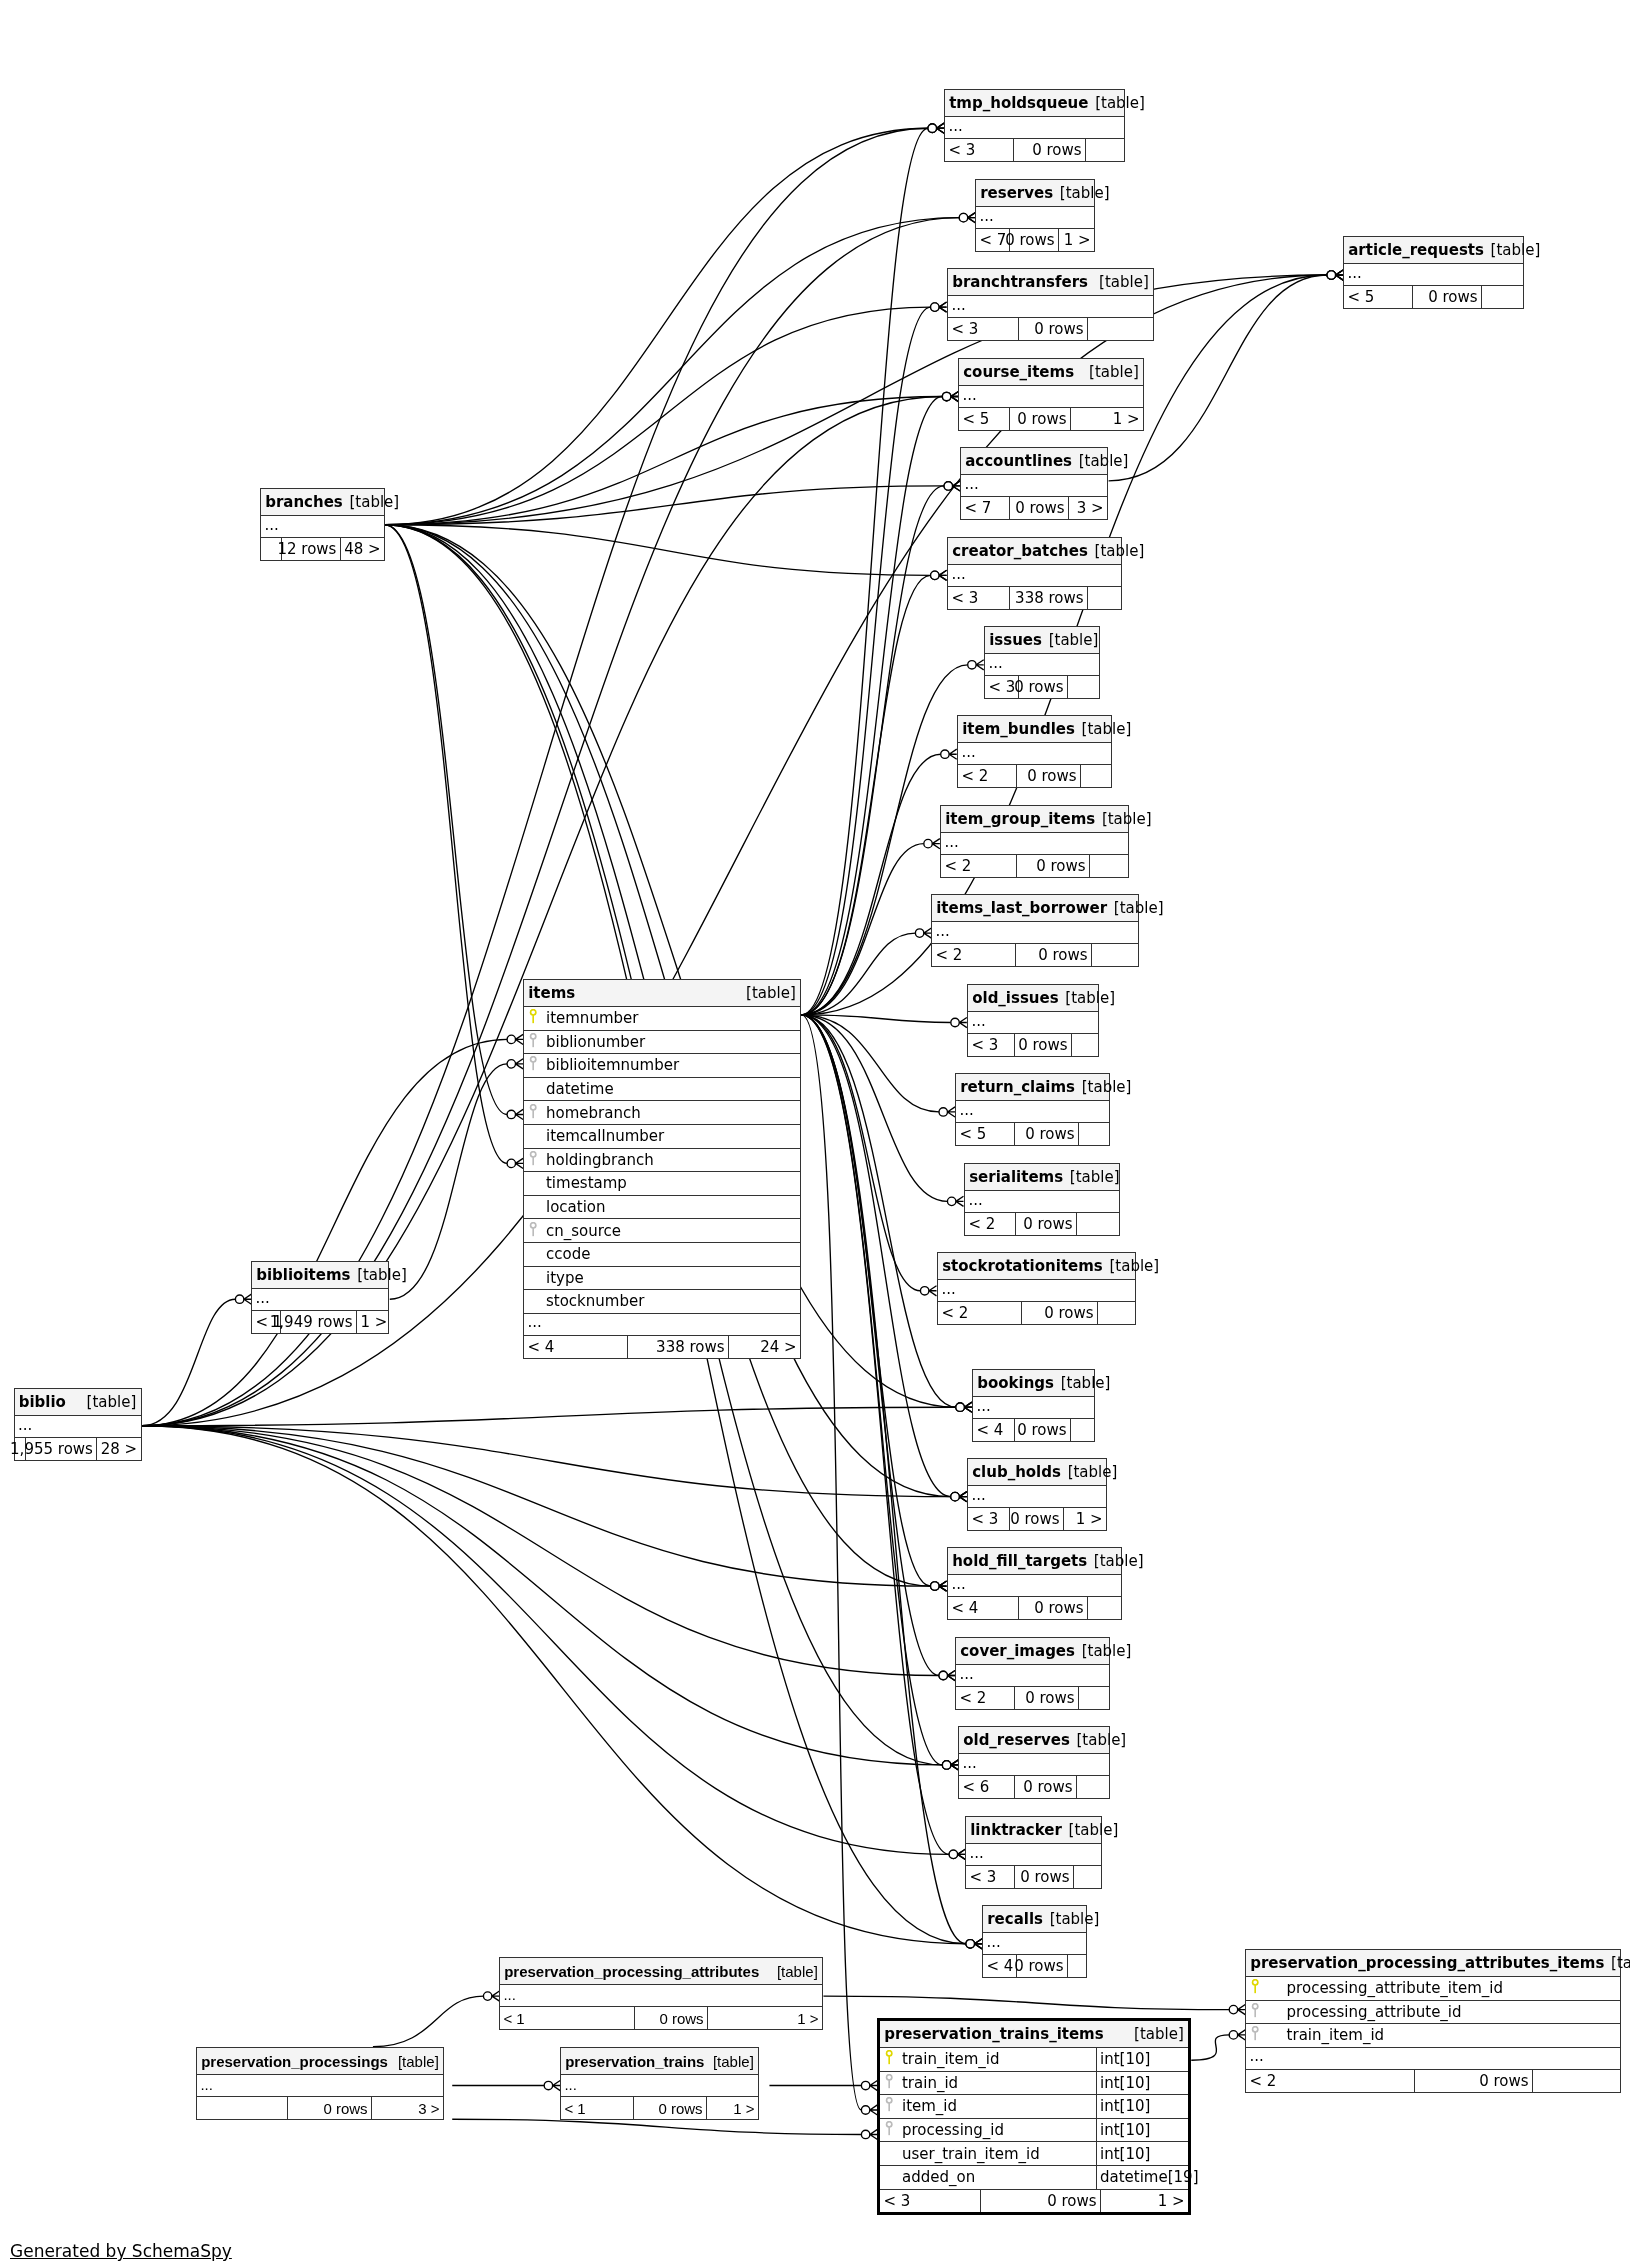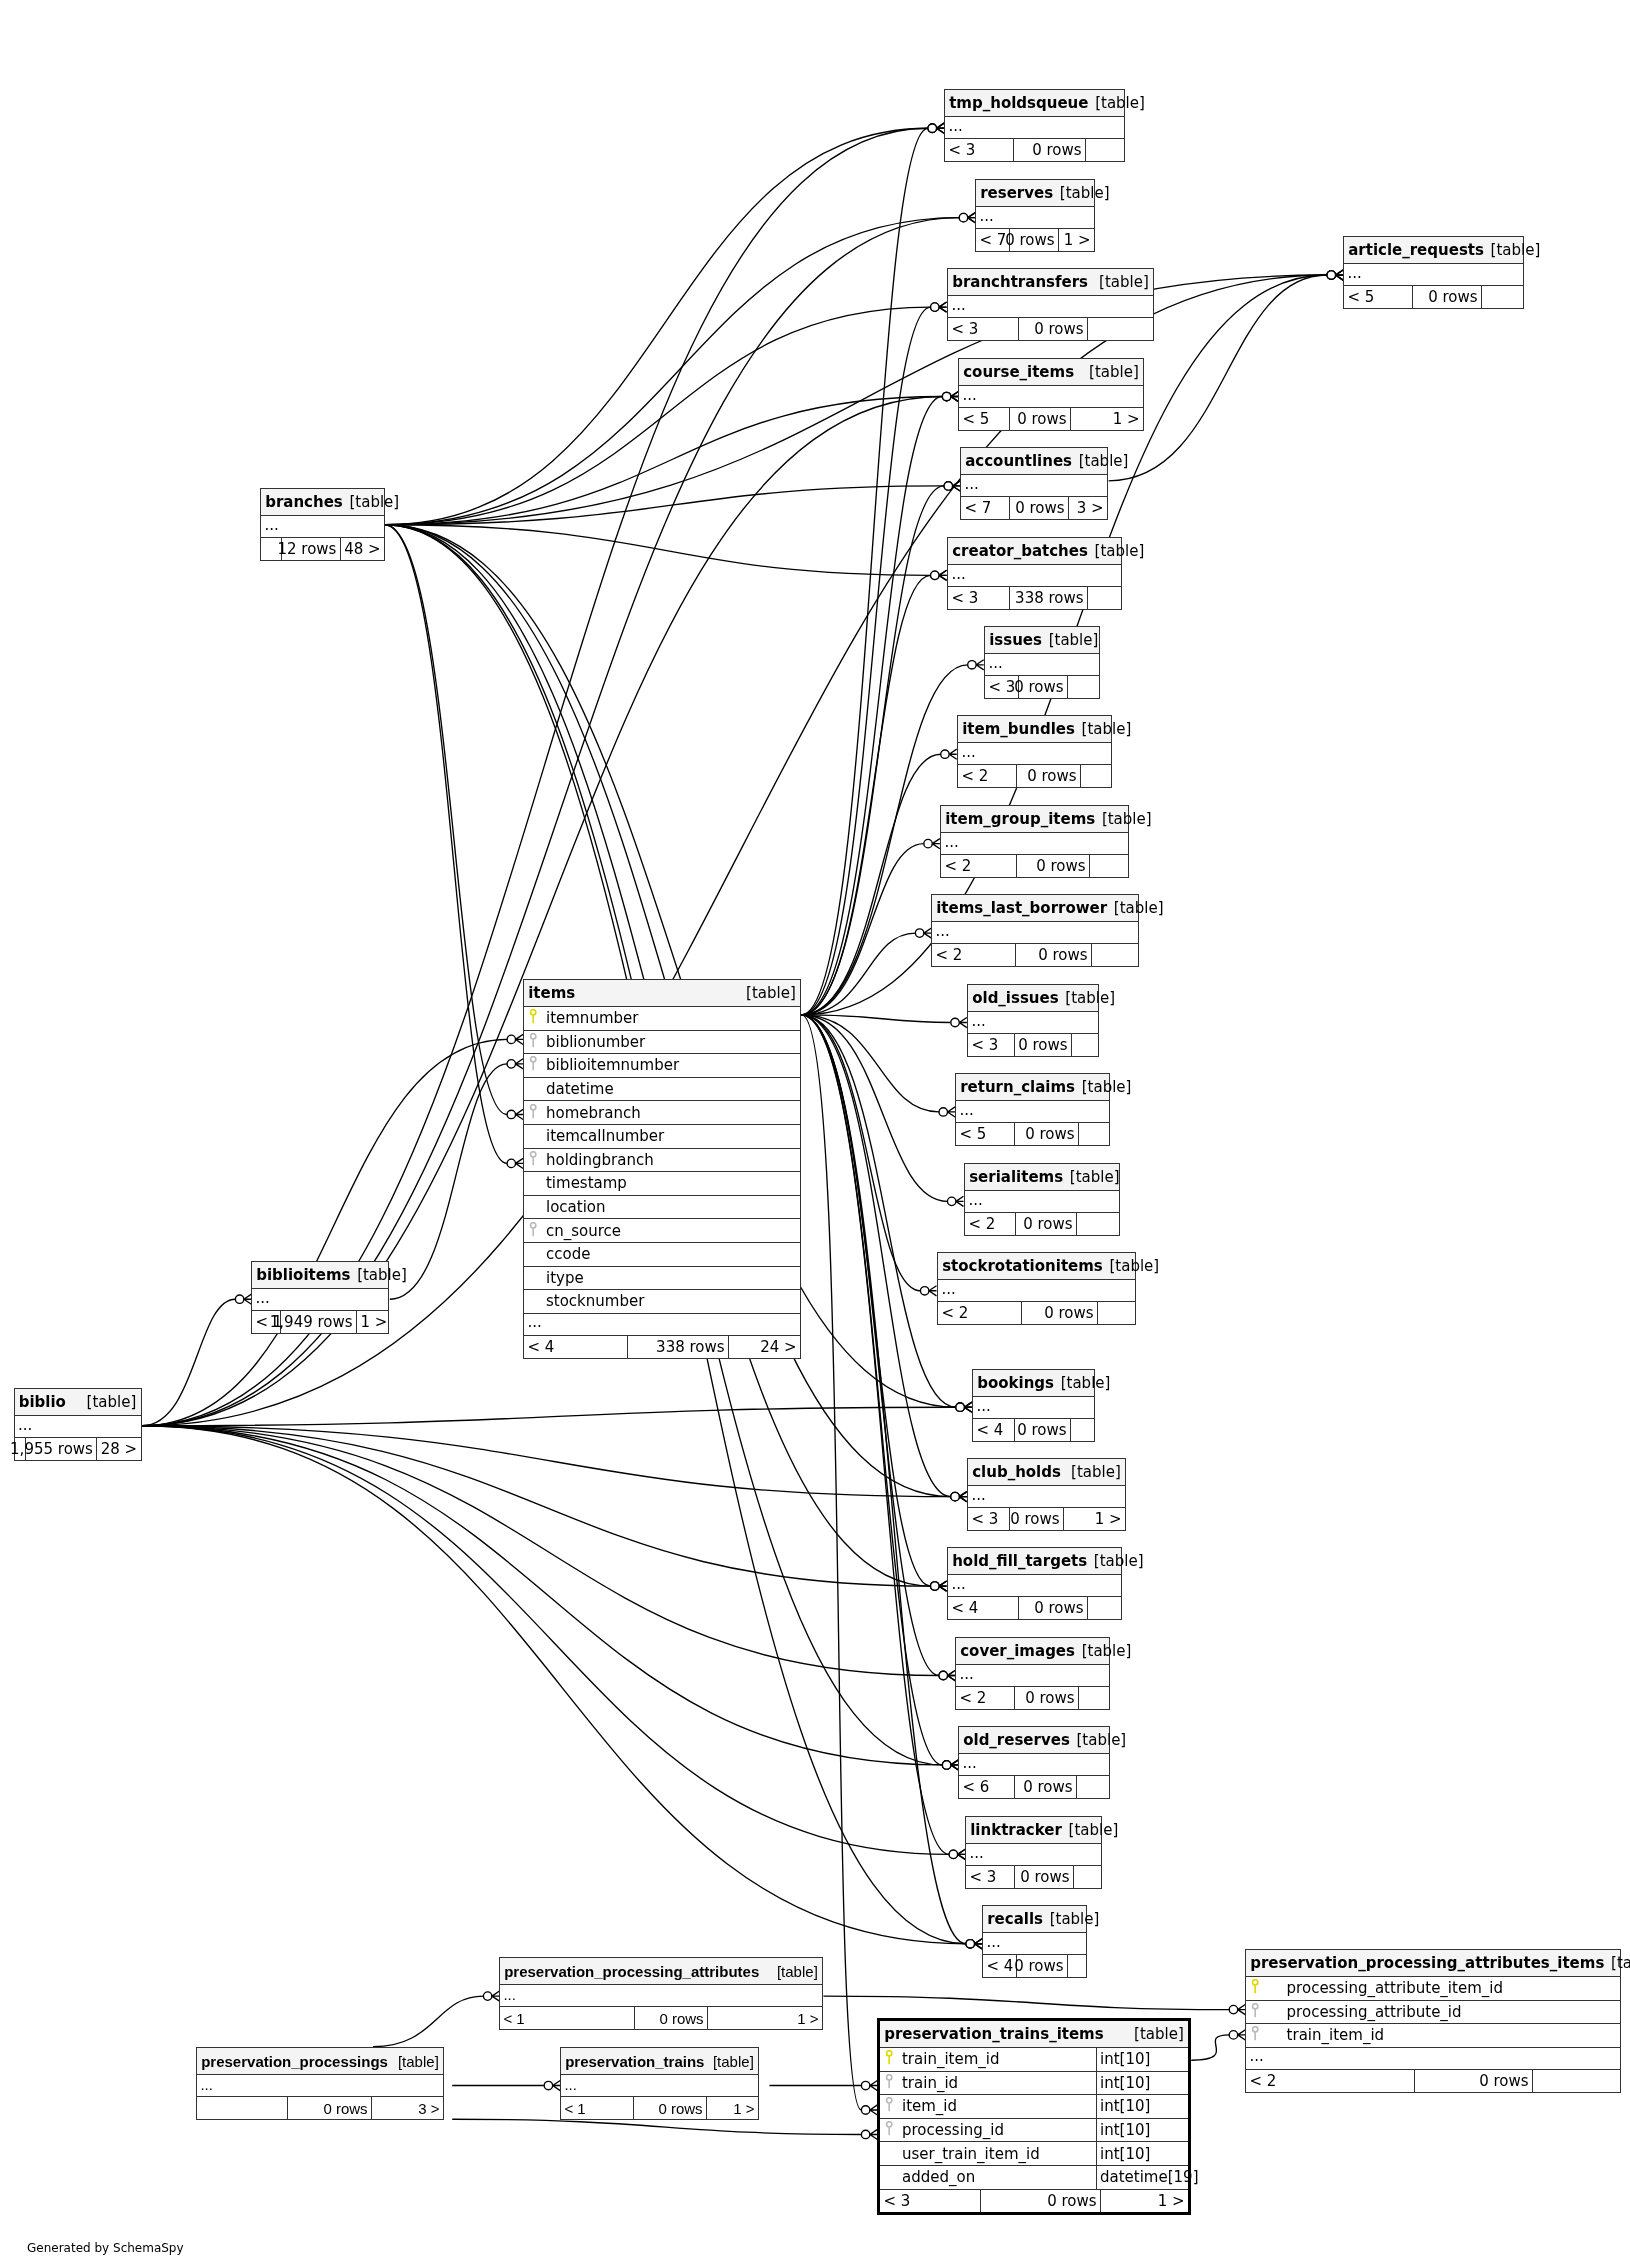--- a/index.html
+++ b/index.html
@@ -18,21 +18,21 @@
   .row .typ { border-left: 1.3px solid #333; height: 100%; display: flex; align-items: center; padding-left: 3.4px; white-space: nowrap; }
   .ellip { height: 22px; border-bottom: 1.3px solid #333; padding-left: 3.4px; display: flex; align-items: flex-end; box-sizing: border-box; padding-bottom: 3.4px; }
   .foot { display: flex; height: 22px; box-sizing: border-box; }
   .foot span { display: flex; align-items: center; padding: 0 3.4px; box-sizing: border-box; white-space: nowrap; }
   .foot .f1 { border-right: 1.3px solid #333; }
   .foot .f2 { border-right: 1.3px solid #333; justify-content: flex-end; }
   .foot .f3 { justify-content: flex-end; }
   .pk { color: #e0d800; }
   .fk { color: #bbb; }
   .cond { font-family: "Liberation Sans", sans-serif; font-stretch: condensed; }
-  #footer { position: absolute; left: 27px; top: 2241px; font-size: 12px; }
+  #footer { position: absolute; left: 10px; top: 2241px; font-size: 17px; text-decoration: underline; }
 </style>
 </head>
 <body>
 
 <svg id="edges" xmlns="http://www.w3.org/2000/svg" viewBox="0 0 1932 2680" width="1630" height="2261">
     <path d="M950 1203 C1034.5 1203, 1034.5 152, 1100 152" fill="none" stroke="#000" stroke-width="1.6"></path>
     <g>
       <circle cx="1105" cy="152" r="5" fill="#fff" stroke="#000" stroke-width="1.6"></circle>
     <path d="M1110 152 L1119 146 M1110 152 L1119 158 M1110 152 L1119 152" stroke="#000" stroke-width="1.6" fill="none"></path>
     </g>
@@ -492,21 +492,21 @@
        <span class="tbl-name">bookings</span>
        <span class="tbl-kind">[table]</span>
      </div>
      <div class="ellip">...</div>
      <div class="foot">
        <span class="f1" style="width:42px">&lt; 4</span>
        <span class="f2" style="width:56px">0 rows</span>
        <span class="f3" style="flex:1"></span>
      </div>
     </div>
-    <div class="tbl" id="t-club_holds" style="left: 967px; top: 1458px; width: 159px;">
+    <div class="tbl" id="t-club_holds" style="left: 967px; top: 1458px; width: 140px;">
       <div class="tbl-head">
        <span class="tbl-name">club_holds</span>
        <span class="tbl-kind">[table]</span>
      </div>
      <div class="ellip">...</div>
      <div class="foot">
        <span class="f1" style="width:42px">&lt; 3</span>
        <span class="f2" style="width:54px">0 rows</span>
        <span class="f3" style="flex:1">1 &gt;</span>
      </div>

